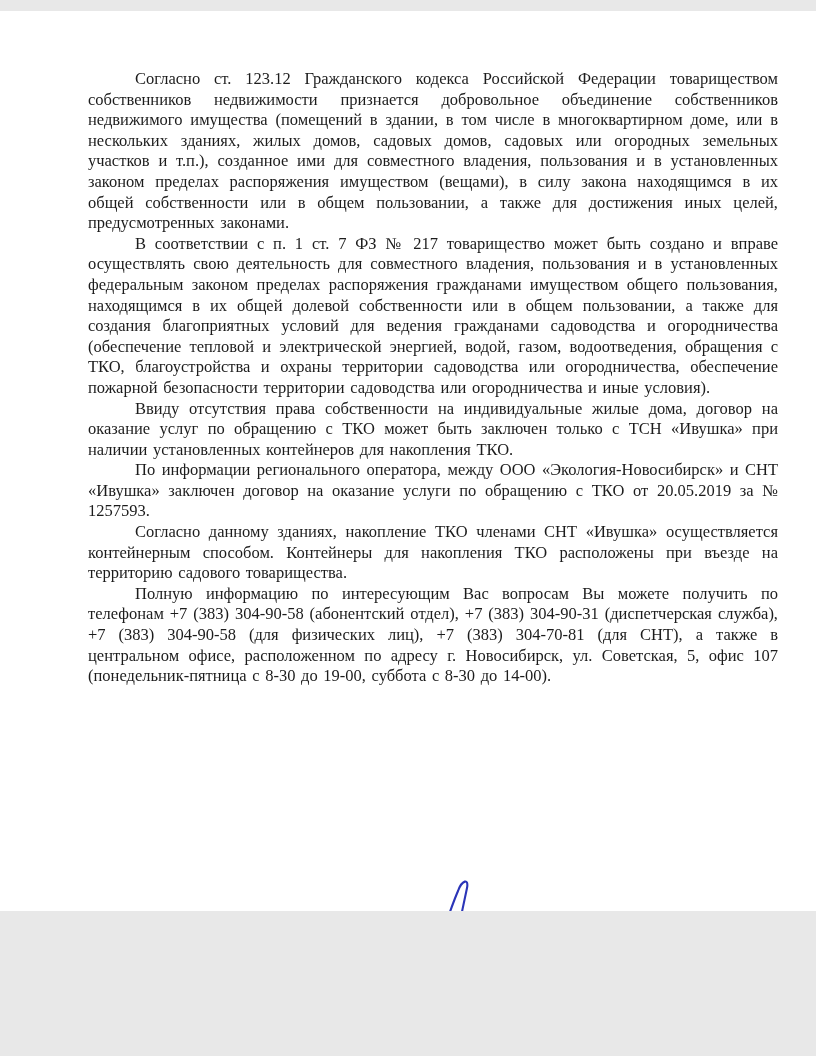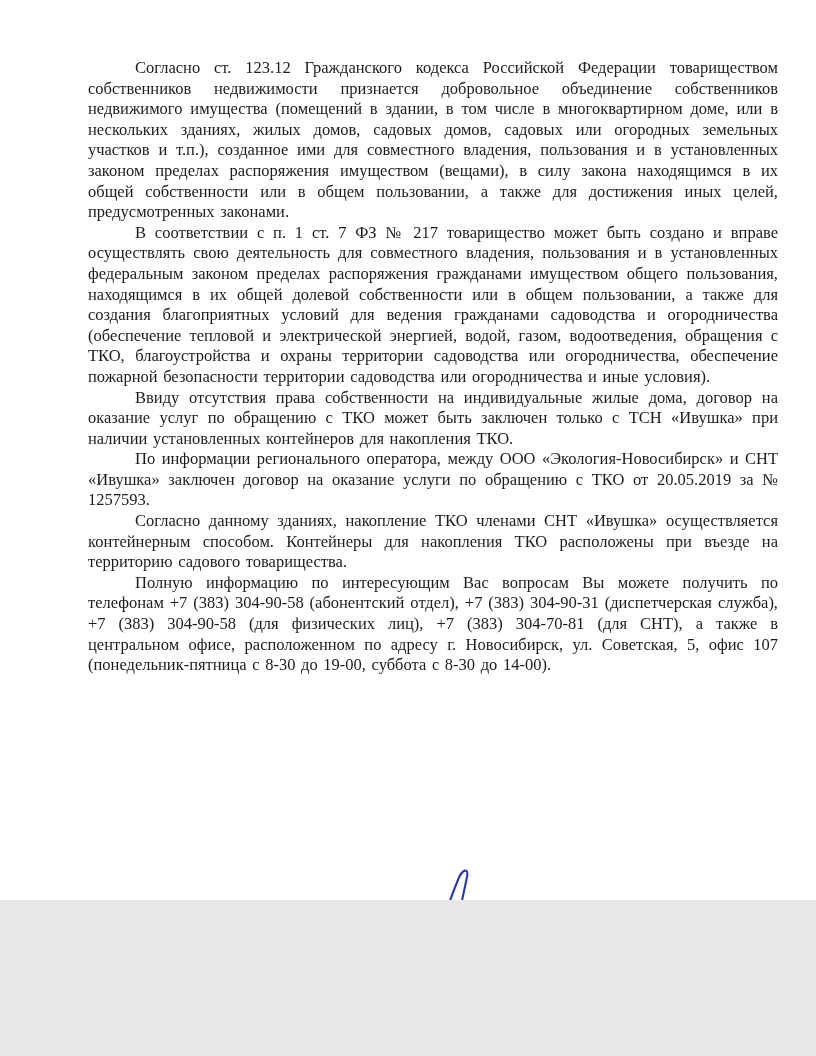--- a/index.html
+++ b/index.html
@@ -4,21 +4,21 @@
 <style>
   html, body {
     margin: 0;
     padding: 0;
     background: #e8e8e8;
   }
   .page {
     position: relative;
     width: 816px;
     height: 900px;
-    margin: 0 auto;
+    margin: 11px auto;
     background: var(--paper, #ffffff);
     color: var(--ink, #1c1c1c);
     font-family: "Liberation Serif", "DejaVu Serif", serif;
     overflow: hidden;
   }
   .body-text {
     position: absolute;
     left: 88px;
     top: 58px;
     width: 690px;

